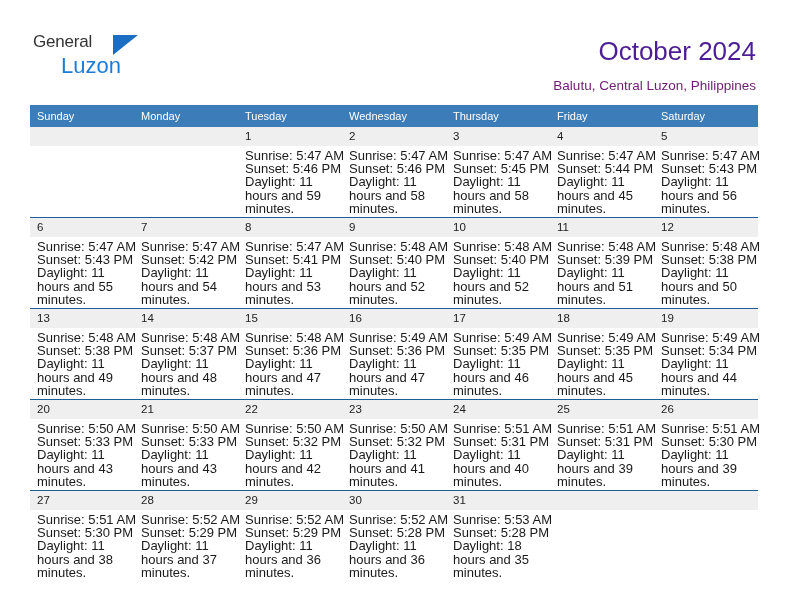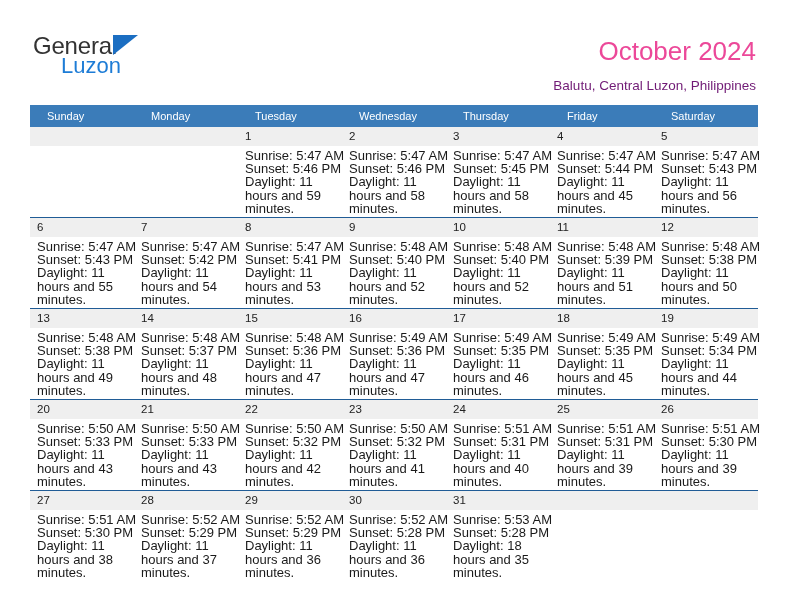--- a/index.html
+++ b/index.html
@@ -33,21 +33,21 @@
     position: absolute;
     left: 33px;
     top: 32px;
     width: 220px;
     height: 52px;
   }
   .logo-general {
     position: absolute;
     left: 0;
     top: 0;
-    font-size: 24px;
+    font-size: 17px;
     font-weight: normal;
     color: #333333;
     letter-spacing: -0.2px;
     font-family: "Liberation Sans", sans-serif;
   }
   .logo-tri {
     position: absolute;
     left: 80px;
     top: 3px;
     width: 0;
@@ -61,21 +61,21 @@
     top: 21px;
     font-size: 22px;
     color: #1d7cd6;
     font-family: "Liberation Sans", sans-serif;
   }
   .title {
     position: absolute;
     right: 36px;
     top: 36px;
     font-size: 26px;
-    color: #ec4899;
+    color: #4c1d95;
     text-align: right;
     white-space: nowrap;
   }
   .subtitle {
     position: absolute;
     right: 36px;
     top: 78px;
     font-size: 13.5px;
     color: #701a75;
     text-align: right;
@@ -90,21 +90,21 @@
     width: 728px;
     border-collapse: collapse;
     table-layout: fixed;
   }
   .calendar th {
     background: #3b7cb9;
     color: #ffffff;
     font-size: 11px;
     font-weight: normal;
     text-align: left;
-    padding: 5px 0 5px 17px;
+    padding: 5px 0 5px 7px;
     height: 18px;
     box-sizing: border-box;
   }
   .calendar td {
     vertical-align: top;
     padding: 0;
     width: 104px;
     height: 90px;
     border-top: 1.3px solid #205c96;
     background: #ffffff;

